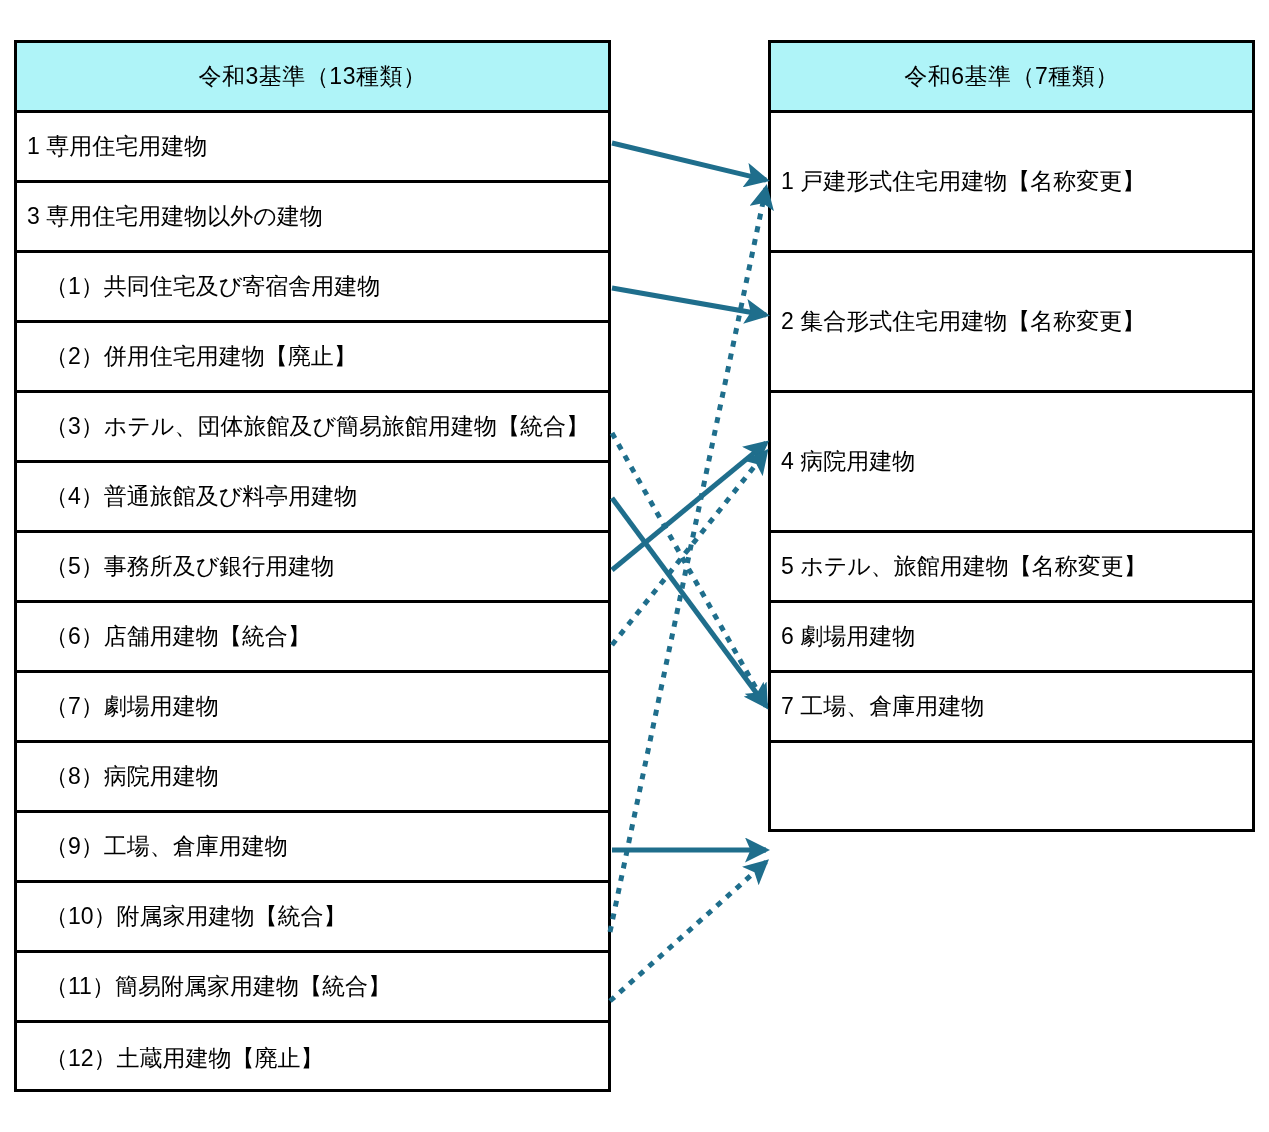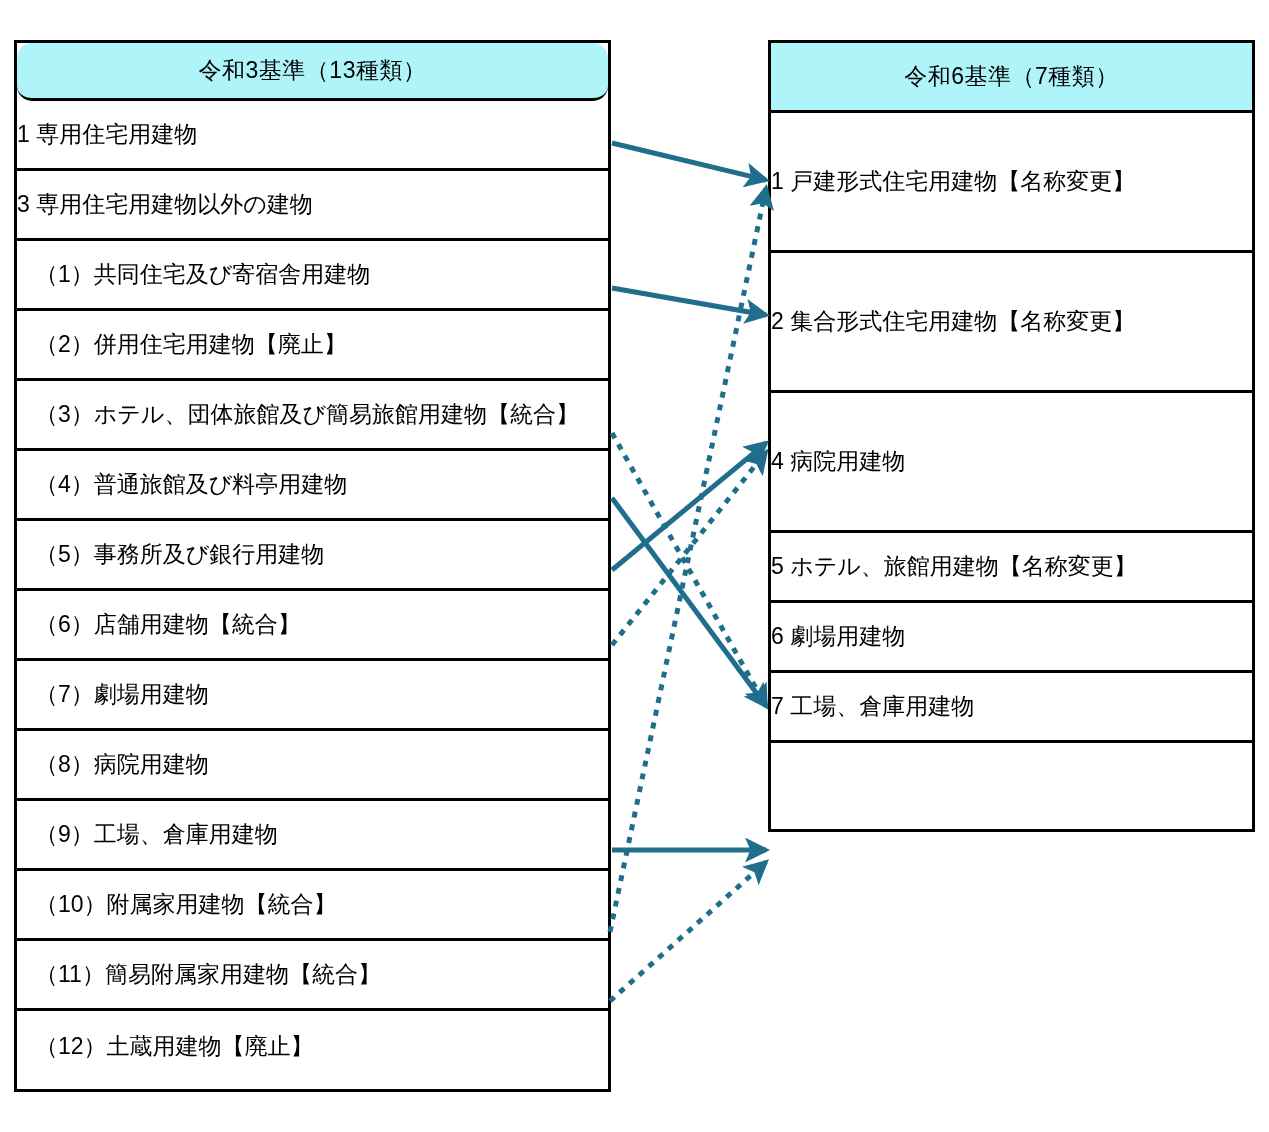--- a/index.html
+++ b/index.html
@@ -37,25 +37,26 @@
     color: #000000;
     letter-spacing: 0.5px;
   }
   .row {
     box-sizing: border-box;
     border-bottom: 3px solid #000000;
     display: flex;
     align-items: center;
     font-size: 23px;
     color: #000000;
+    padding-left: 10px;
     white-space: nowrap;
   }
   .row.last { border-bottom: none; }
 
-  #left-table .hdr { height: 58px; border-radius: 15px; }
+  #left-table .hdr { height: 70px; }
   #left-table .row { height: 70px; }
 
   #right-table .hdr { height: 70px; }
   #right-table .row { height: 140px; align-items: center; }
   #right-table .row.short { height: 70px; }
   #right-table .row.tail { height: 142px; }
 
   .row .indent { display: inline-block; padding-left: 18px; text-align: center; }
 
   #connectors {

